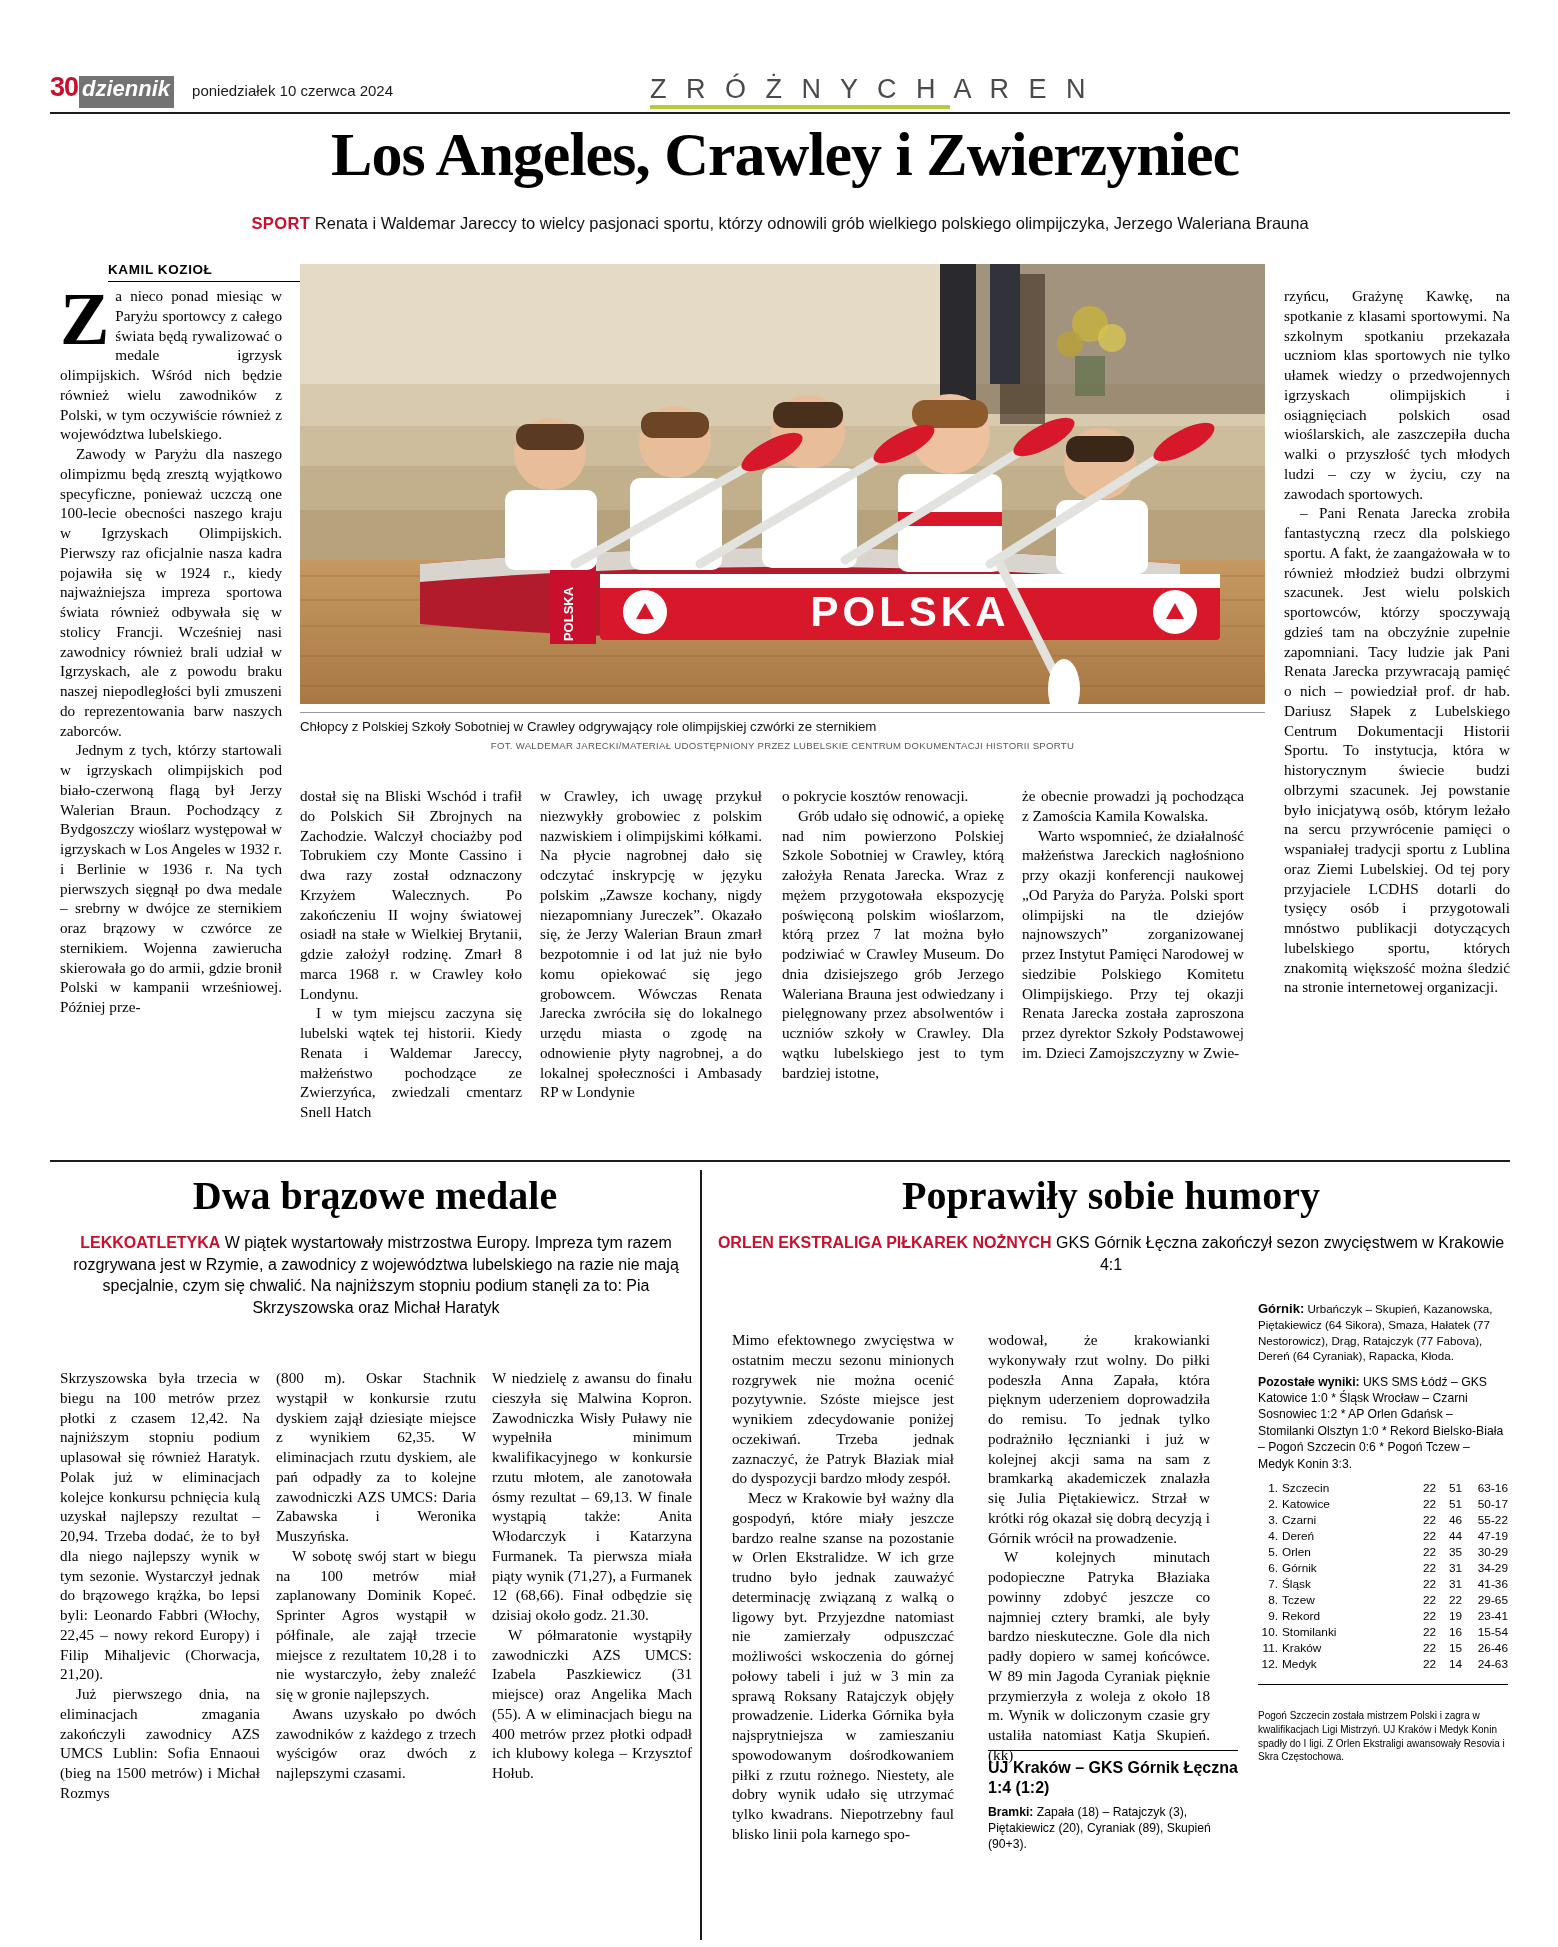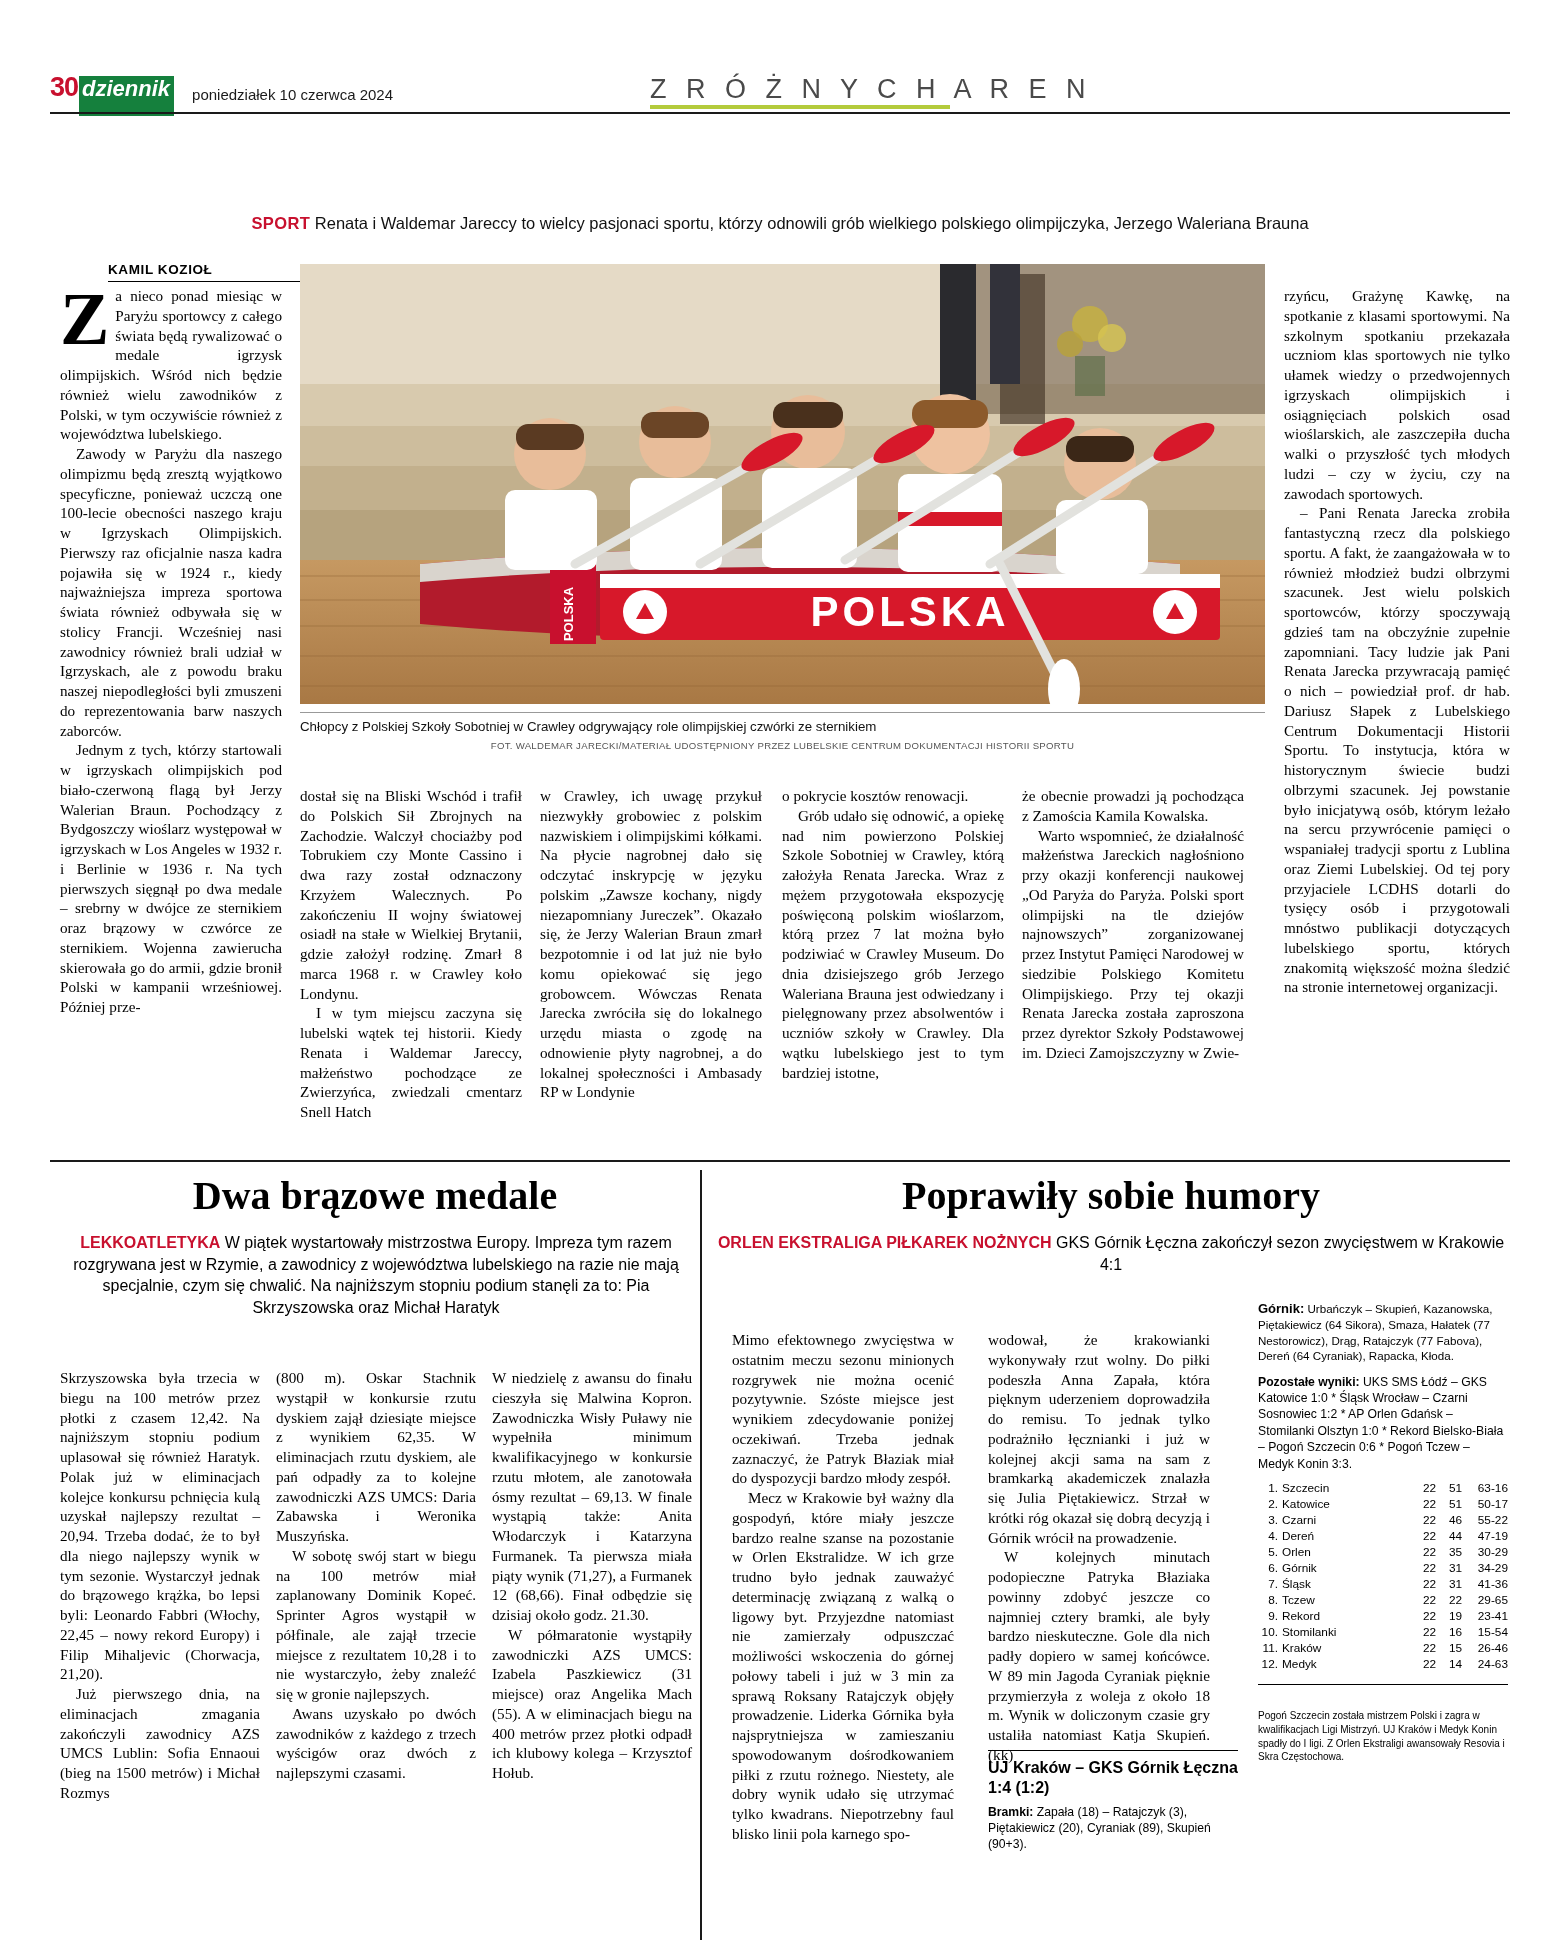--- a/index.html
+++ b/index.html
@@ -9,21 +9,21 @@
     color:#000;
     position:relative;
     overflow:hidden;
   }
   .page{position:relative;width:1558px;height:1947px;padding:0;box-sizing:border-box;}
 
   
   .masthead{position:absolute;left:50px;top:72px;width:1460px;height:40px;}
   .logo{display:inline-block;vertical-align:middle;}
   .logo .num{font-family:"Liberation Sans",sans-serif;font-weight:bold;font-size:27px;color:#c8102e;letter-spacing:-1px;}
-  .logo .word{display:inline-block;background:#15803d;color:#fff;font-family:"Liberation Sans",sans-serif;font-weight:bold;font-style:italic;font-size:22px;padding:0 4px 14px 3px;margin-left:1px;}
+  .logo .word{display:inline-block;background:#737373;color:#fff;font-family:"Liberation Sans",sans-serif;font-weight:bold;font-style:italic;font-size:22px;padding:0 4px 6px 3px;margin-left:1px;}
   .mast-date{display:inline-block;vertical-align:middle;margin-left:14px;font-family:"Liberation Sans",sans-serif;font-size:15px;color:#1a1a1a;}
   .mast-section{position:absolute;left:600px;top:2px;font-family:"Liberation Sans",sans-serif;font-size:27px;letter-spacing:6px;color:#4a4a4a;}
   .mast-rule{position:absolute;left:600px;top:33px;width:300px;height:4px;background:#b4cb3c;}
   .mast-line{position:absolute;left:50px;top:112px;width:1460px;height:2px;background:#1a1a1a;}
 
   
   .headline{position:absolute;left:160px;top:122px;width:1250px;text-align:center;
     font-family:"Liberation Serif",serif;font-weight:bold;font-size:62px;line-height:1.05;letter-spacing:-1px;}
   .standfirst{position:absolute;left:120px;top:212px;width:1320px;text-align:center;
     font-family:"Liberation Sans",sans-serif;font-size:16.5px;line-height:1.35;color:#111;}
@@ -94,20 +94,21 @@
   <div class="masthead">
     <span class="logo">
       <span class="num">30</span><span class="word">dziennik</span>
     </span>
     <span class="mast-date">poniedziałek 10 czerwca 2024</span>
     <span class="mast-section">Z  R Ó Ż N Y C H  A R E N</span>
     <span class="mast-rule"></span>
   </div>
   <div class="mast-line"></div>
 
+  <div class="headline">Los Angeles, Crawley i Zwierzyniec</div>
   <div class="standfirst">
     <span class="kicker">SPORT</span><span> Renata i Waldemar Jareccy to wielcy pasjonaci sportu, którzy odnowili grób wielkiego polskiego olimpijczyka, Jerzego Waleriana Brauna</span>
   </div>
 
   <div class="byline">KAMIL KOZIOŁ</div>
 
   <div class="photo">
     <svg width="965" height="440" viewBox="0 0 965 440" xmlns="http://www.w3.org/2000/svg">
       <defs>
         <linearGradient id="floor" x1="0" y1="0" x2="0" y2="1">

